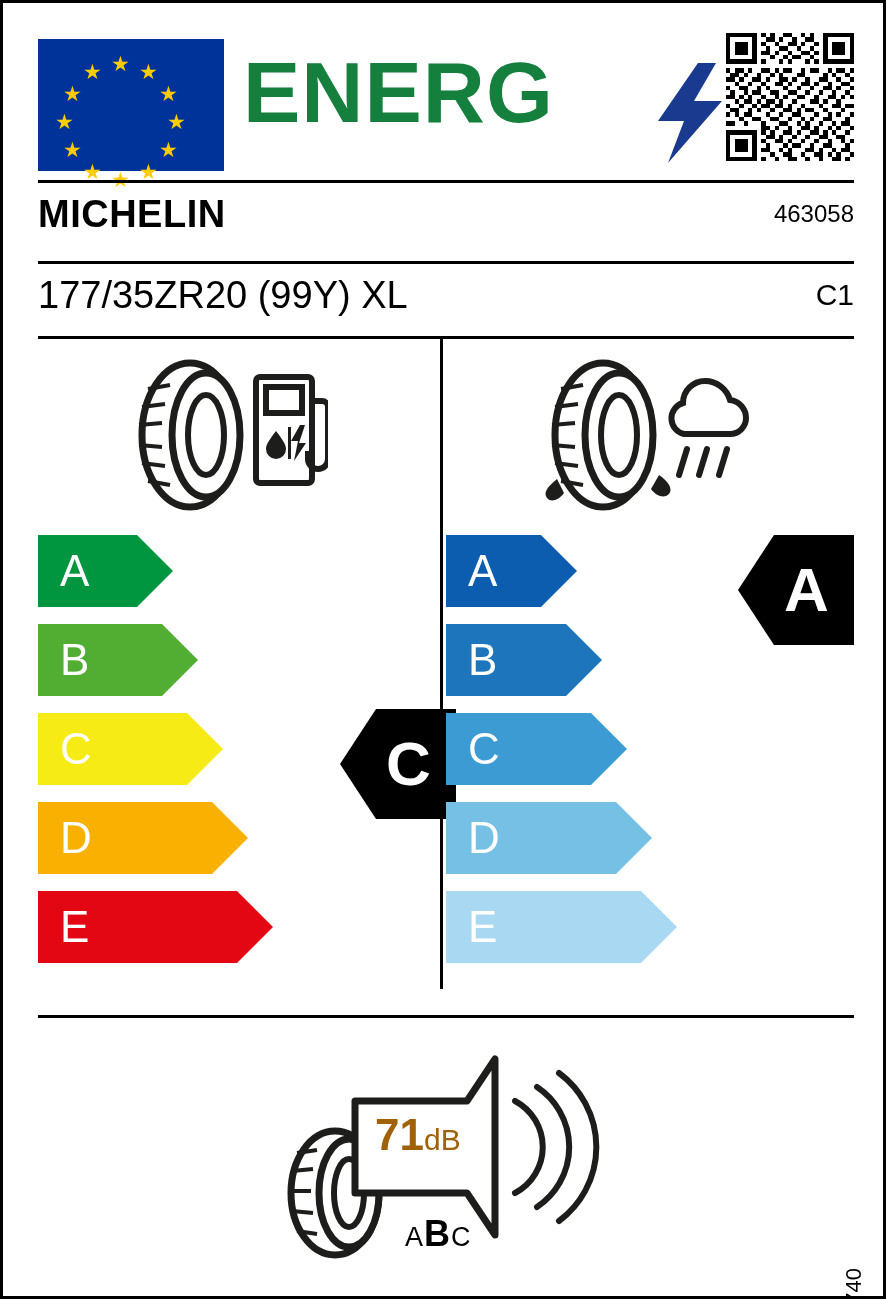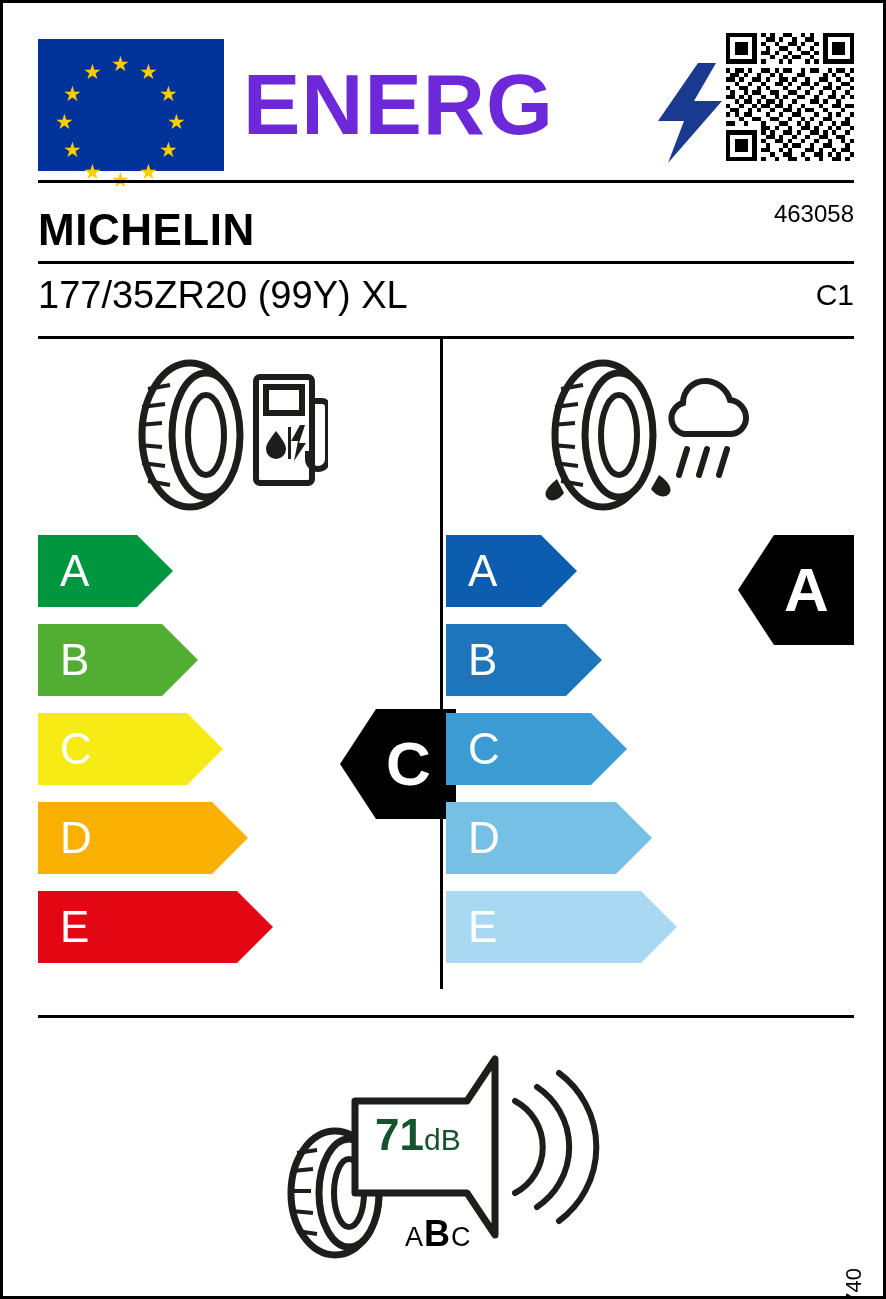--- a/index.html
+++ b/index.html
@@ -42,25 +42,25 @@
     color: #FFCC00;
     font-size: 21px;
     line-height: 21px;
     width: 21px;
     height: 21px;
     text-align: center;
   }
   .energy-word {
     position: absolute;
     left: 205px;
-    top: 28px;
+    top: 16px;
     font-size: 86px;
     font-weight: bold;
     letter-spacing: 1px;
-    color: #6d28d9;
+    color: #15803d;
     line-height: 86px;
     white-space: nowrap;
   }
   .bolt {
     position: absolute;
     left: 612px;
     top: 30px;
     width: 80px;
     height: 100px;
   }
@@ -82,26 +82,25 @@
     position: absolute;
     left: 35px;
     top: 190px;
     width: 816px;
     height: 58px;
   }
   .brand {
     position: absolute;
     left: 0;
     top: 0;
-    font-size: 44px;
+    font-size: 38px;
     font-weight: bold;
     letter-spacing: 0.5px;
     color: #000;
     line-height: 42px;
-    margin-top: 16px;
   }
   .sku {
     position: absolute;
     right: 0;
     top: 0;
     font-size: 24px;
     color: #000;
     line-height: 42px;
   }
 
@@ -222,21 +221,21 @@
     top: 1040px;
     width: 330px;
     height: 220px;
   }
   .noise-db {
     position: absolute;
     left: 92px;
     top: 68px;
     font-size: 44px;
     font-weight: bold;
-    color: #14532d;
+    color: #a16207;
     line-height: 48px;
   }
   .noise-db .unit {
     font-size: 30px;
     font-weight: normal;
   }
   .noise-class {
     position: absolute;
     left: 122px;
     top: 176px;

